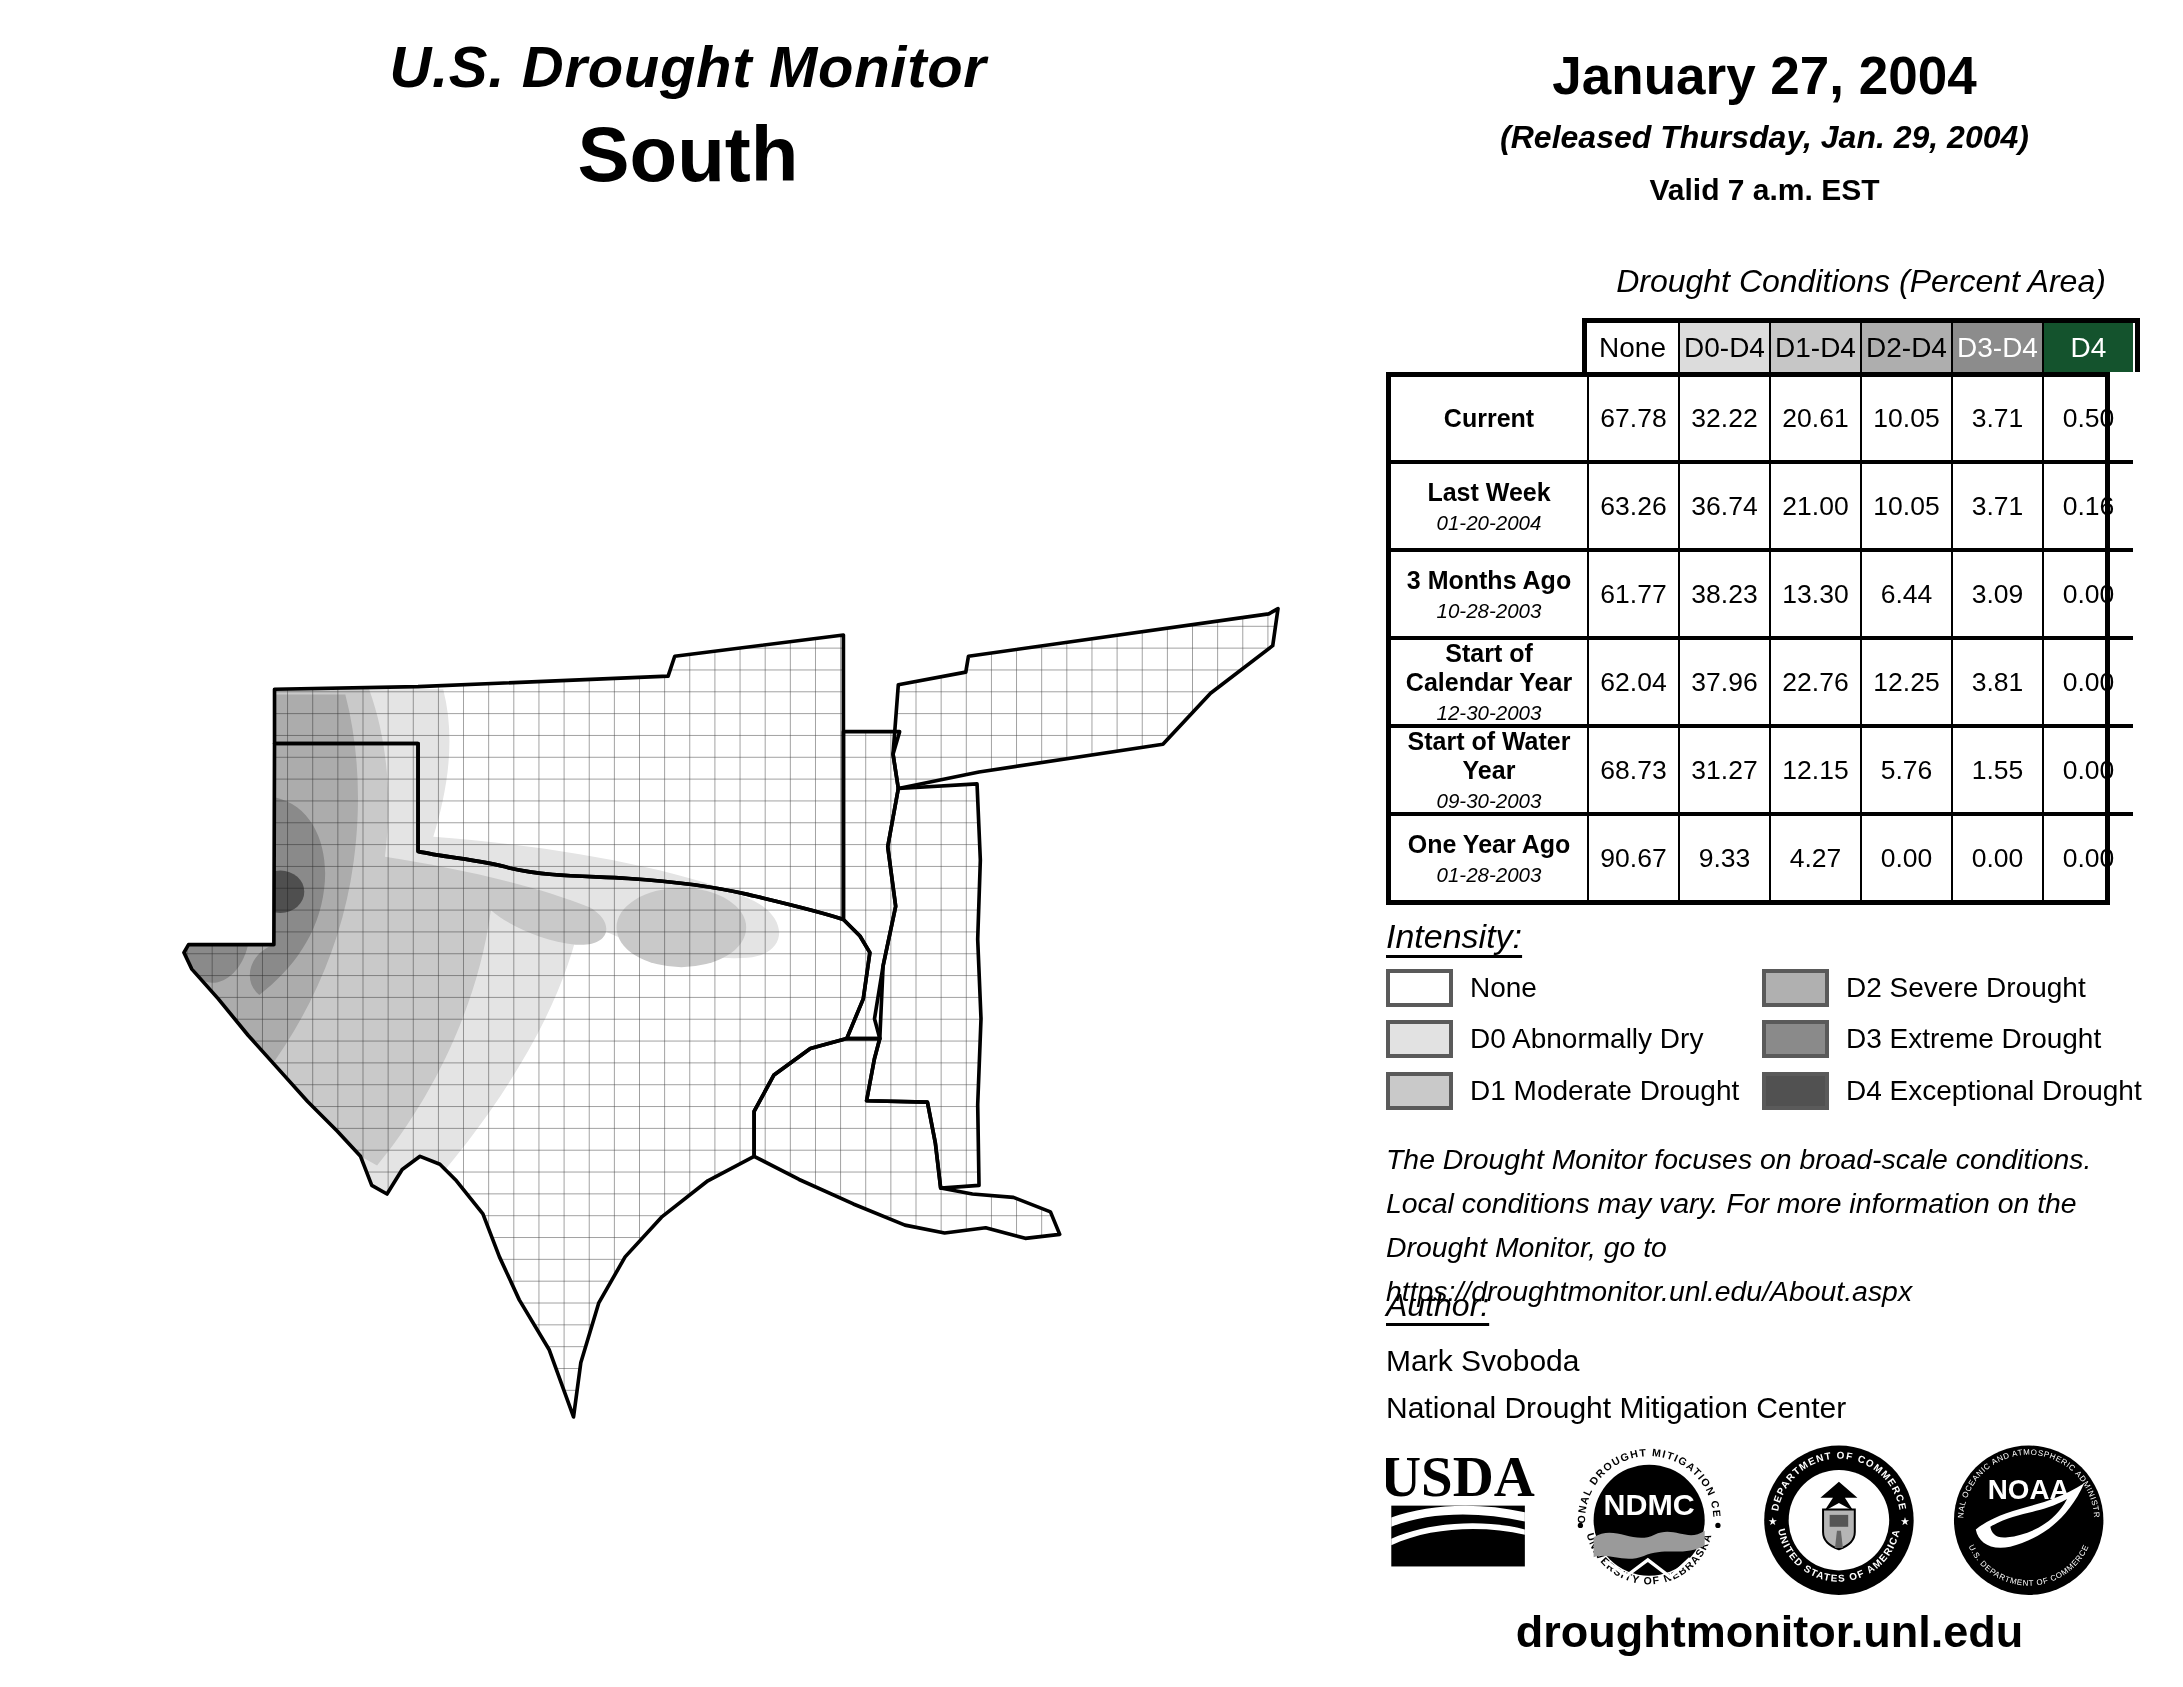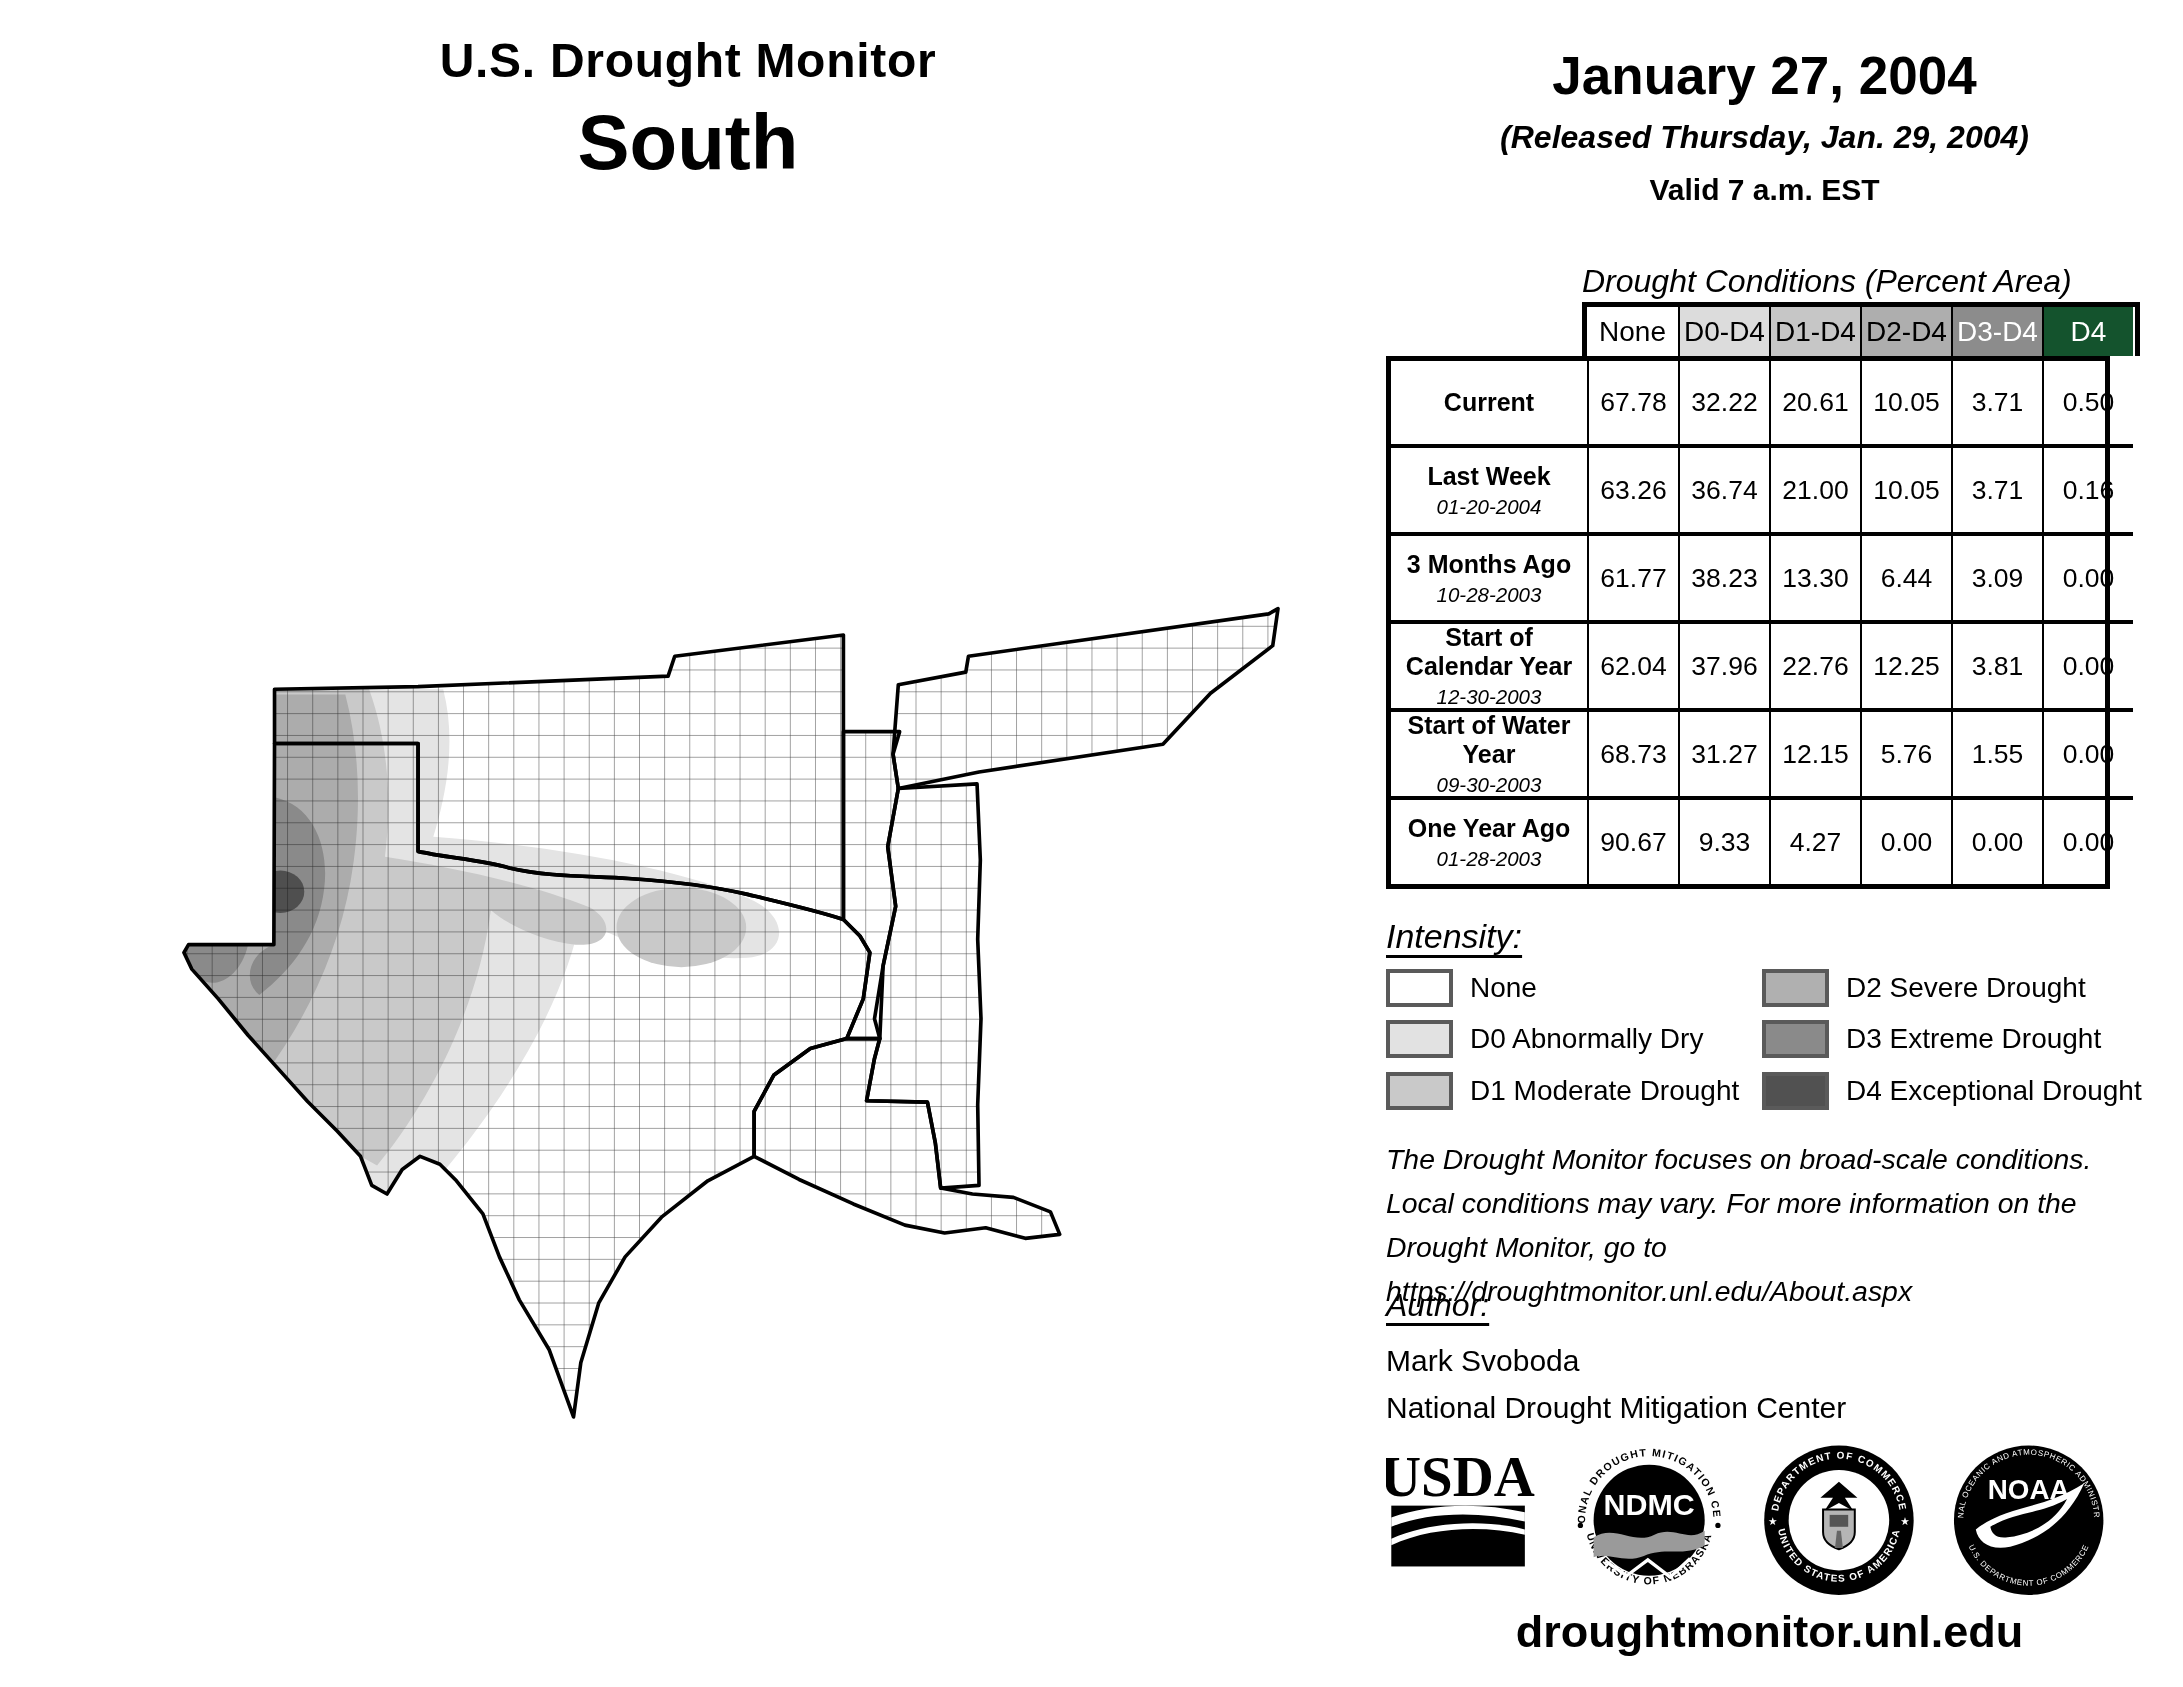--- a/index.html
+++ b/index.html
@@ -1,31 +1,31 @@
 <!DOCTYPE html>
 <html style="font-size:10.6px"><head>
 <meta charset="utf-8">
 <style>
   * { margin:0; padding:0; box-sizing:border-box; }
   html,body { width:2183px; height:1687px; background:#ffffff; font-family:"Liberation Sans", sans-serif; color:#000; overflow:hidden; }
   .abs { position:absolute; }
 
   
   #left-title { left:192px; top:33px; width:992px; text-align:center; }
-  #title-line1 { font-size:48px; font-weight:bold; letter-spacing:0.7px; }
+  #title-line1 { font-size:58px; font-weight:bold; font-style:italic; letter-spacing:0.7px; }
   #title-line2 { font-size:78px; font-weight:bold; margin-top:9.3px; }
 
   #right-head { left:1381px; top:45px; width:767px; text-align:center; }
   #head-date { font-size:53px; font-weight:bold; }
   #head-released { font-size:32px; font-weight:bold; font-style:italic; margin-top:13.2px; }
   #head-valid { font-size:30px; font-weight:bold; margin-top:17px; }
 
   
   #table-block { left:1386px; top:263px; width:755px; }
-  #table-caption { margin-left:196px; width:558px; text-align:left; font-size:32px; font-style:italic; margin-bottom:2px; }
+  #table-caption { margin-left:196px; width:558px; text-align:center; font-size:32px; font-style:italic; margin-bottom:18px; }
   #table-header { margin-left:196px; width:558px; display:grid; grid-template-columns:repeat(6,91px); border:5.3px solid #000; border-bottom:none; }
   .hcell { height:49px; display:flex; align-items:center; justify-content:center; font-size:28px; border-left:2.6px solid #000; }
   .hcell:first-child { border-left:none; }
   #table-body { width:724px; display:grid; grid-template-columns:196px repeat(6,91px); border:5.3px solid #000; }
   .tcell { display:flex; align-items:center; justify-content:center; font-size:26.5px; border-left:2.6px solid #000; height:88px; }
   .tlabel { display:flex; flex-direction:column; align-items:center; justify-content:center; text-align:center; border-left:none; height:88px; padding:0 6.6px; }
   .row0 { height:83px; border-top:none; }
   .rowN { border-top:4.6px solid #000; }
   .tlabel .lname { font-size:25px; font-weight:bold; line-height:29px; }
   .tlabel .ldate { font-size:20.5px; font-style:italic; margin-top:4px; }

